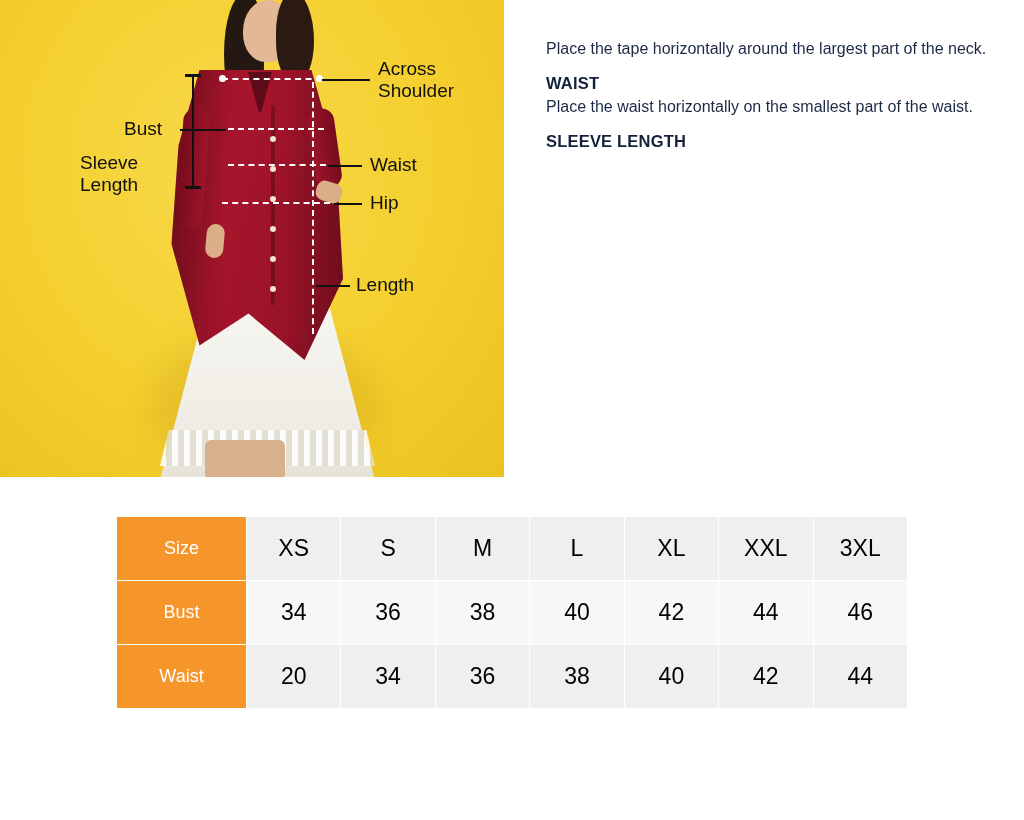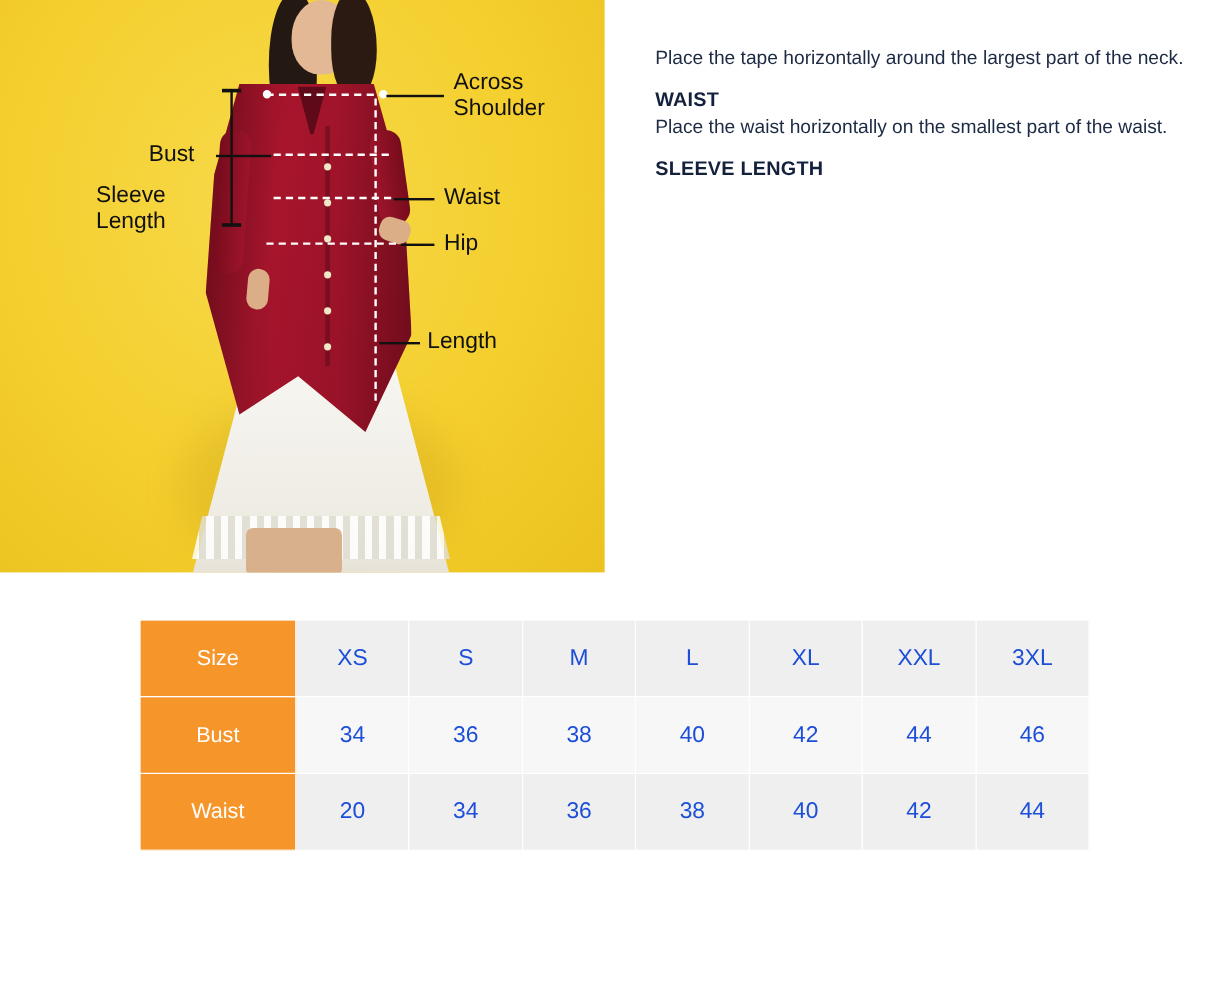--- a/index.html
+++ b/index.html
@@ -223,22 +223,22 @@
   }
   table {
     border-collapse: collapse;
     width: 792px;
     table-layout: fixed;
   }
   td {
     height: 64px;
     text-align: center;
     vertical-align: middle;
-    font-size: 19px;
-    color: #1d4ed8;
+    font-size: 23px;
+    color: #000000;
     background: #f4f4f4;
     border: 1px solid #ffffff;
     font-family: "Liberation Sans", sans-serif;
   }
   td.head-cell {
     background: #f6952a;
     color: #ffffff;
     font-size: 18px;
     width: 130px;
   }

